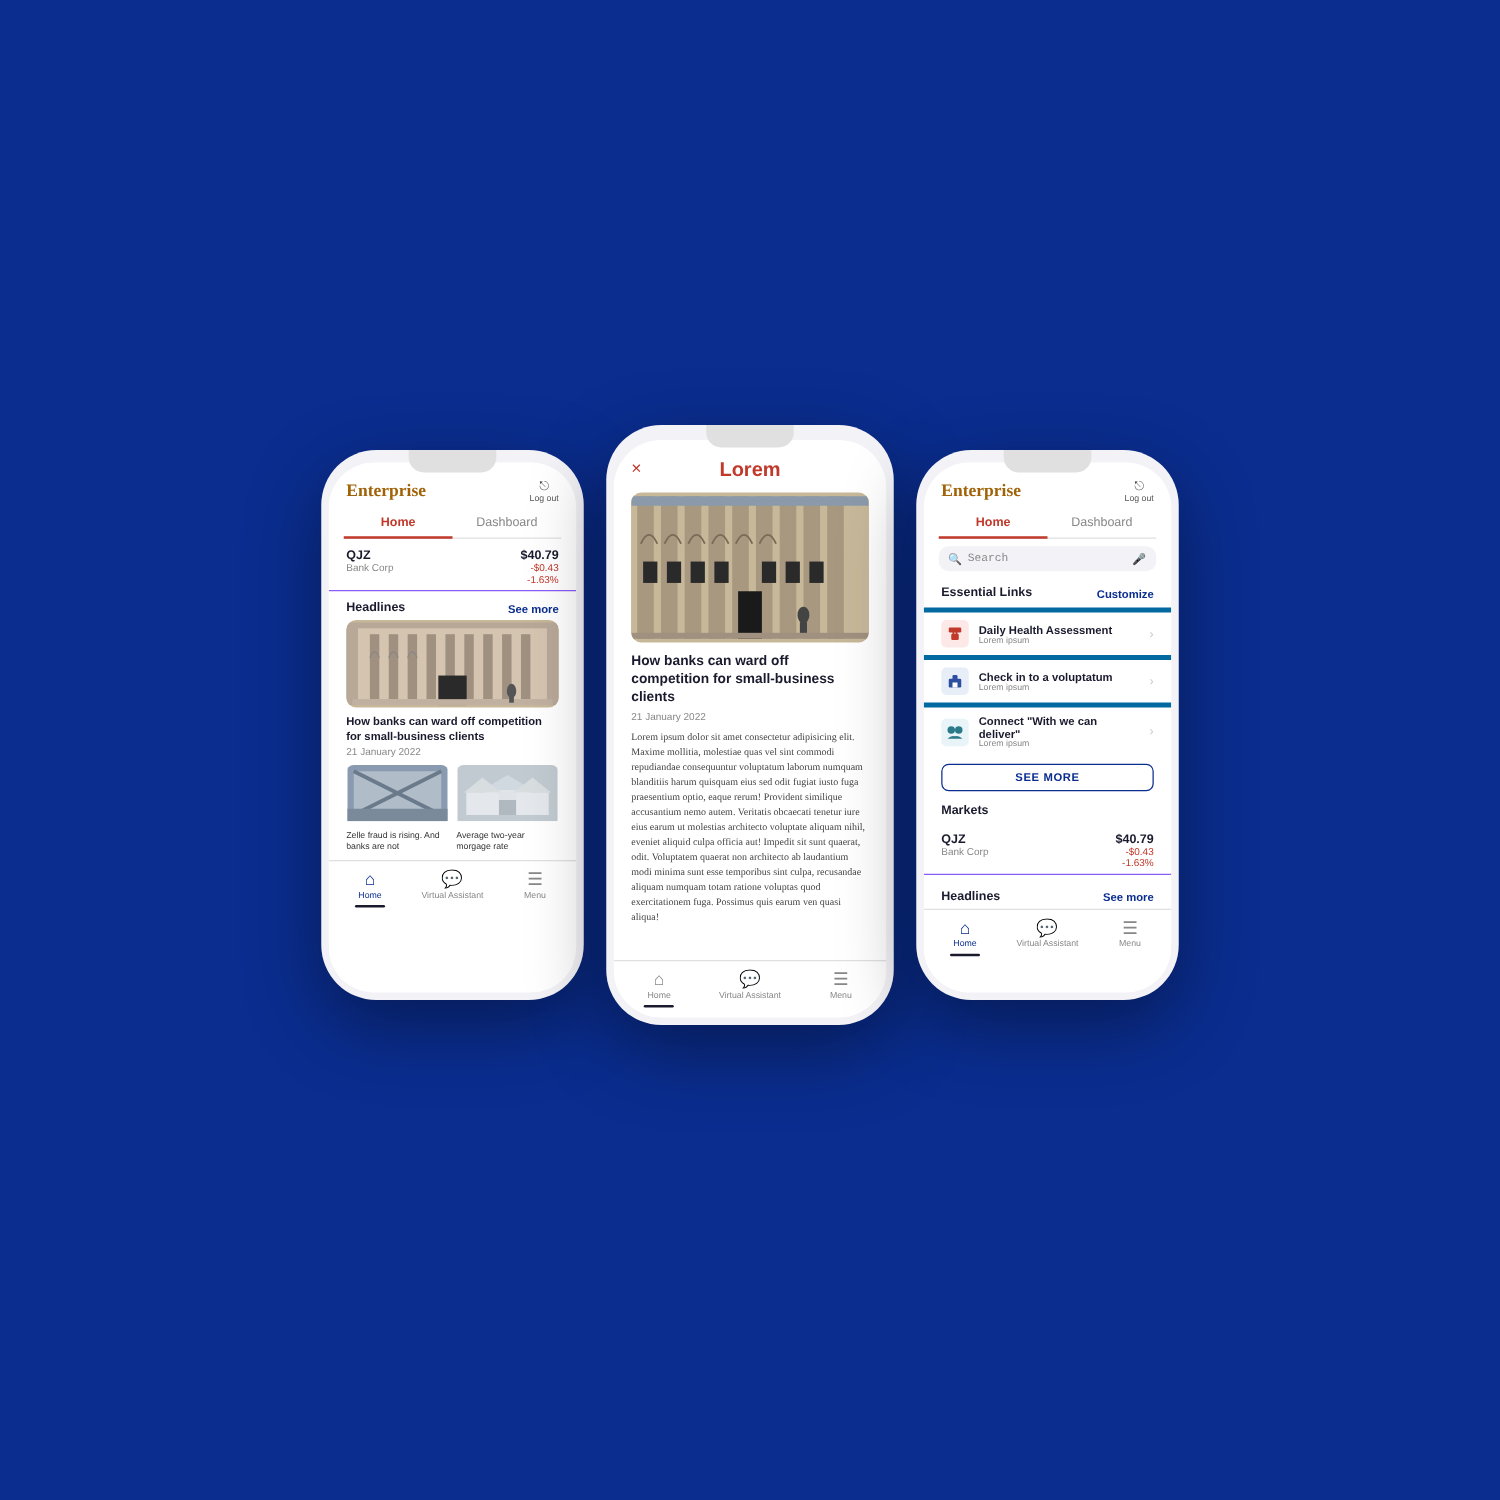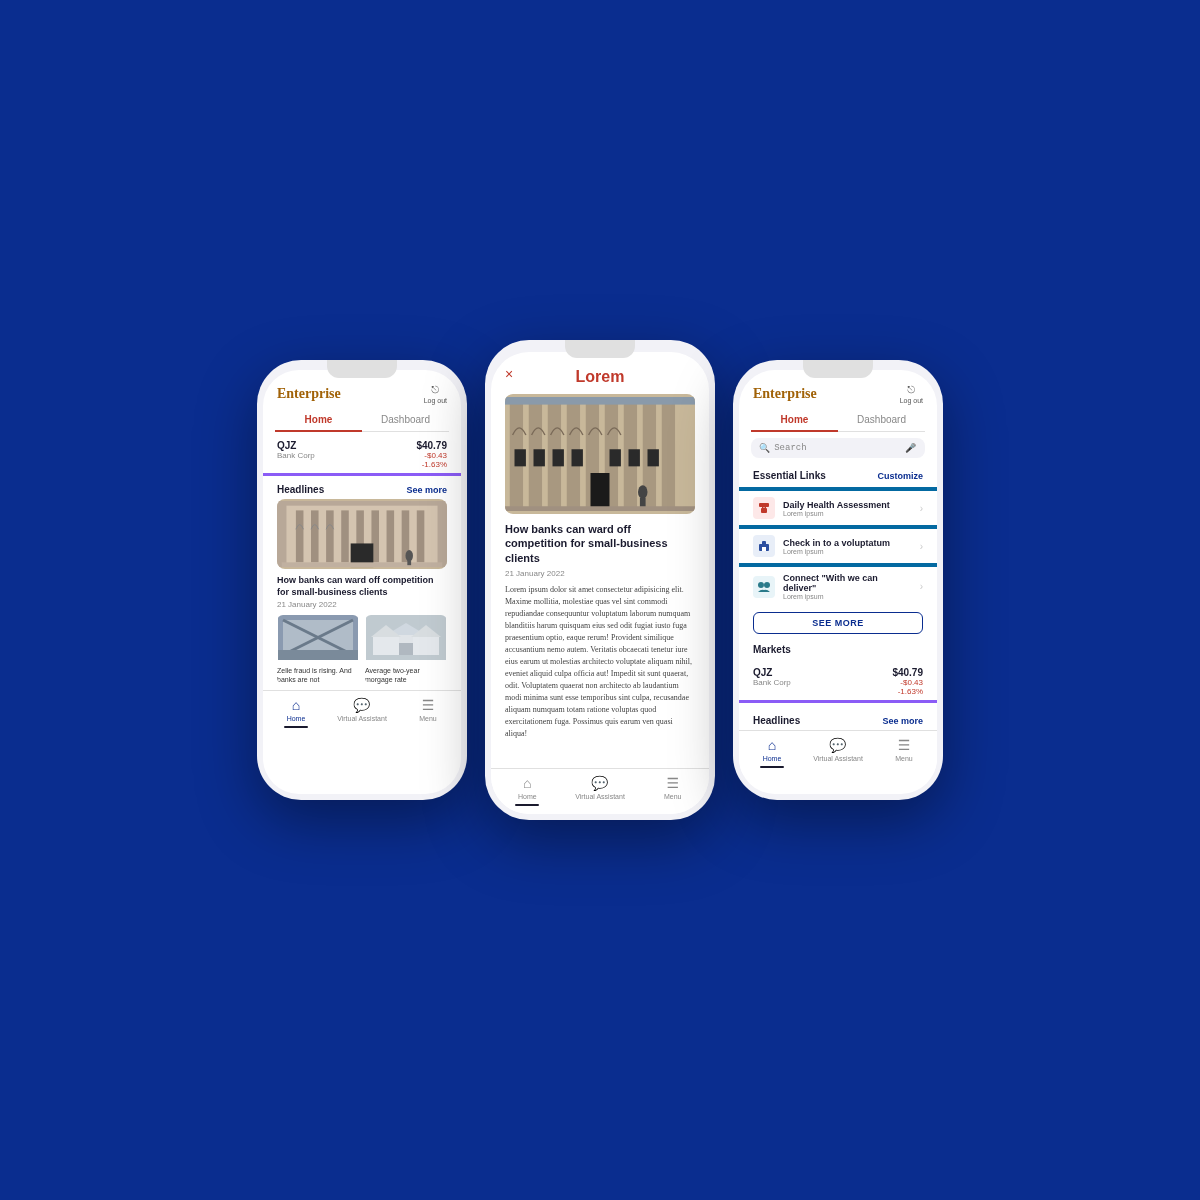--- a/index.html
+++ b/index.html
@@ -113,21 +113,21 @@
       height: 2px;
       background: #c0392b;
     }
 
     
     .stock-row {
       display: flex;
       justify-content: space-between;
       align-items: flex-start;
       padding: 8px 14px 4px 14px;
-      border-bottom: 3px solid #8b5cf6;
+      border-bottom: 1px solid #8b5cf6;
     }
     .stock-name { font-size: 10px; font-weight: 700; color: #1a1a2e; }
     .stock-company { font-size: 8px; color: #888; }
     .stock-price { font-size: 10px; font-weight: 600; color: #1a1a2e; text-align: right; }
     .stock-change-neg { font-size: 8px; color: #c0392b; text-align: right; }
 
     
     .section-header {
       display: flex;
       justify-content: space-between;

